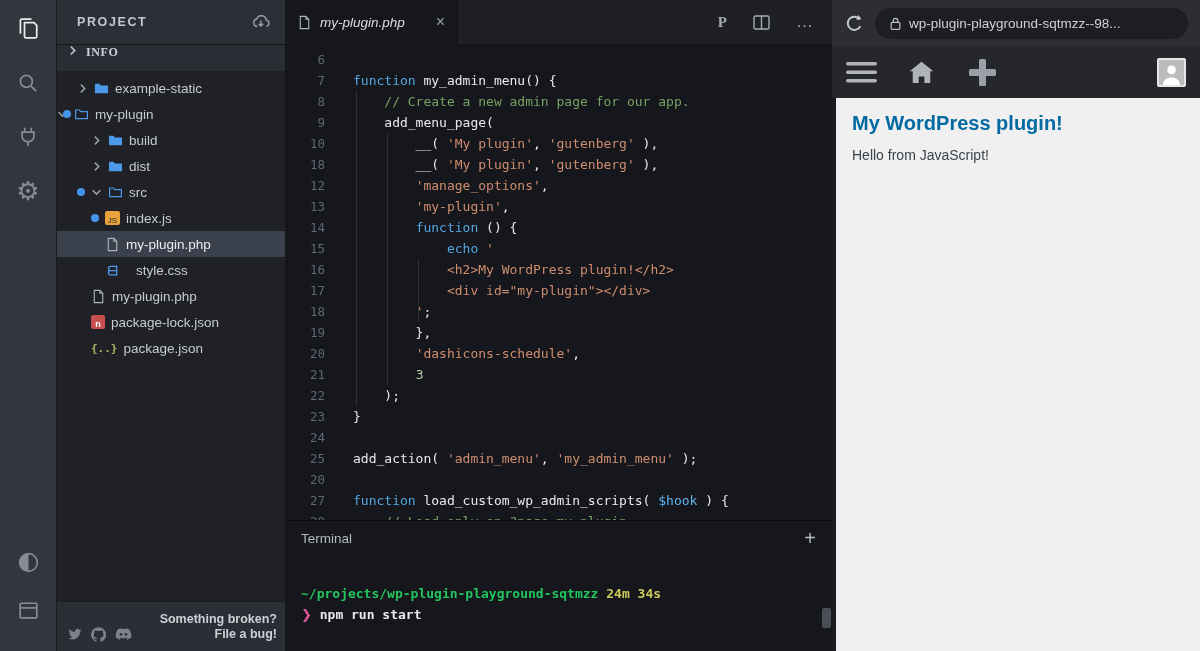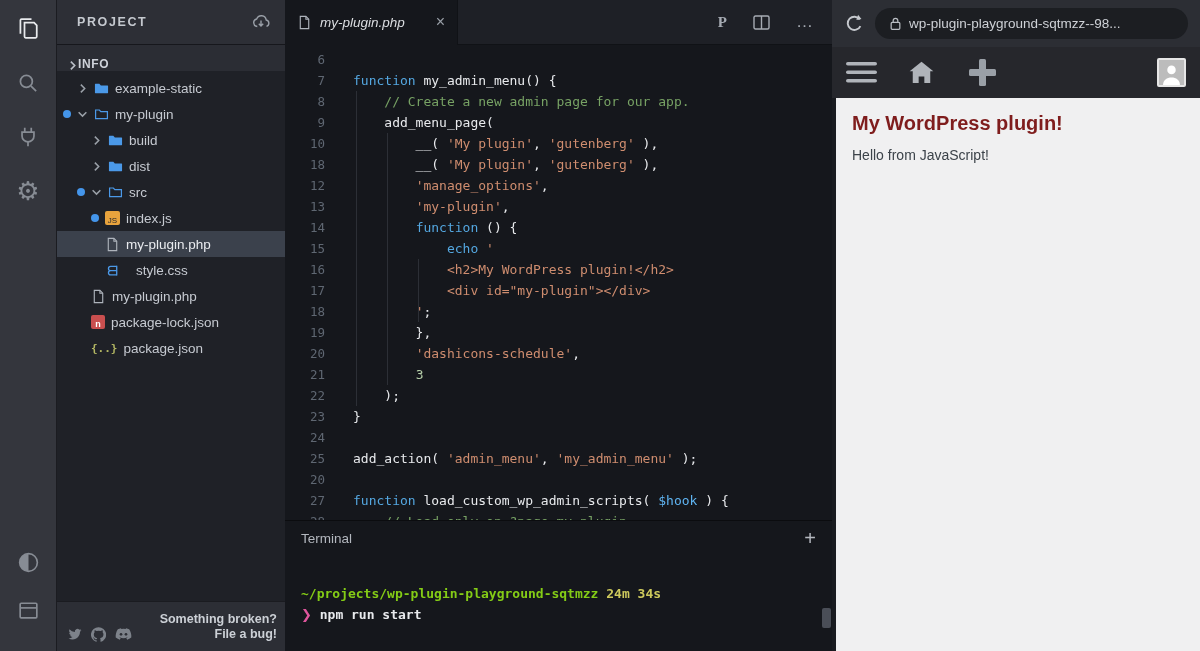--- a/index.html
+++ b/index.html
@@ -14,21 +14,21 @@
   .ab-icon svg { stroke:currentColor; }
   .ab-gear { font-size:26px; line-height:26px; color:#878c94; font-family:"DejaVu Sans", sans-serif; }
   .ab-bottom { margin-top:auto; display:flex; flex-direction:column; align-items:center; padding-bottom:10px; }
   .ab-bottom .ab-icon { margin-bottom:14px; }
 
   
   .sidebar { width:228px; flex:none; display:flex; flex-direction:column; background:#1f2127; }
   .sb-head { height:45px; flex:none; background:#2d2f36; display:flex; align-items:center; padding:0 14px 0 20px; border-bottom:1px solid #16171c; }
   .sb-title { font-size:12.5px; letter-spacing:1.6px; color:#c5c9cf; font-weight:600; }
   .sb-cloud { margin-left:auto; cursor:pointer; display:flex; }
-  .sb-section { height:26px; flex:none; background:#2b2d34; display:flex; align-items:flex-end; padding:0 10px; margin-bottom:2px; cursor:pointer; }
+  .sb-section { height:26px; flex:none; background:#2b2d34; display:flex; align-items:flex-start; gap:8px; padding:0 10px; margin-bottom:2px; cursor:pointer;font-family:Liberation Serif, serif; }
   .sb-section .slabel { font-size:12px; font-weight:700; letter-spacing:0.6px; color:#ced2d9; }
   .tree { flex:1; overflow:hidden; padding-top:2px; }
   .trow { position:relative; height:26px; display:flex; align-items:center; gap:6px; font-size:13.5px; color:#c6cad1; cursor:pointer; }
   .trow.sel { background:#3b414c; color:#e9ebef; }
   .dot { position:absolute; width:8px; height:8px; border-radius:50%; background:#4495ea; top:9px; }
   .chev { width:11px; height:11px; flex:none; }
   .ticon { width:15px; height:15px; flex:none; }
   .js-badge { width:15px; height:14px; flex:none; background:#e8a33d; color:#24262b; font-size:8px; font-weight:400; display:flex; align-items:flex-end; justify-content:center; border-radius:2px; }
   .npm-badge { width:14px; height:14px; flex:none; background:#c94f4f; color:#fff; font-size:9px; font-weight:700; display:flex; align-items:flex-end; justify-content:center; border-radius:2px; }
   .jsonic { color:#b3b763; font-family:"DejaVu Sans Mono", monospace; font-size:11px; font-weight:700; flex:none; }
@@ -59,38 +59,38 @@
   .tk-num { color:#b5cea8; }
   .tk-var { color:#5fb4f2; }
   .gd { position:absolute; width:1px; background:#2c2f36; }
 
   .term { flex:1; display:flex; flex-direction:column; border-top:1px solid #0b0c0f; background:#15171c; position:relative; }
   .term-head { height:34px; flex:none; display:flex; align-items:center; padding:0 16px; }
   .term-title { font-size:13.5px; color:#b4b8bf; }
   .term-add { margin-left:auto; color:#b4b8bf; font-size:20px; line-height:20px; cursor:pointer; }
   .term-body { flex:1; padding:28px 0 0 16px; font-family:"DejaVu Sans Mono", monospace; }
   .tl { height:21px; line-height:21px; font-size:13px; white-space:pre; }
-  .tk2-cyan { color:#84cc16; font-weight:700; }
+  .tk2-cyan { color:#22c55e; font-weight:700; }
   .tk2-yel  { color:#cdc95c; font-weight:700; }
   .tk2-pink { color:#e0569d; font-family:"DejaVu Sans","DejaVu Sans Mono",monospace; font-weight:700; }
   .tk2-cmd  { color:#e8eaed; font-weight:700; }
   .tk2-pl   { color:#e8eaed; }
   .term-thumb { position:absolute; right:1px; top:87px; width:9px; height:20px; background:#4a4e57; border-radius:2px; }
 
   
   .preview { width:368px; flex:none; display:flex; flex-direction:column; }
   .url-row { height:47px; flex:none; background:#2c2e34; display:flex; align-items:center; padding:0 12px 0 12px; gap:10px; }
   .reload { cursor:pointer; display:flex; flex:none; }
   .url-pill { flex:1; height:31px; background:#1c1e22; border-radius:16px; display:flex; align-items:center; gap:7px; padding:0 14px; cursor:pointer; overflow:hidden; }
   .url-text { font-size:13.5px; color:#ced1d6; white-space:nowrap; }
   .chrome-row { height:51px; flex:none; background:#26272c; display:flex; align-items:center; gap:30px; padding:0 14px; }
   .chrome-row > * { cursor:pointer; }
   .avatar { margin-left:auto; width:29px; height:29px; background:#bcbcbc; border:2px solid #e6e6e6; border-radius:2px; display:flex; align-items:flex-end; justify-content:center; overflow:hidden; }
   .page { flex:1; background:#f0f0f1; border-left:4px solid #191b20; padding:14px 18px 0 16px; }
-  .page h1 { font-size:20px; font-weight:700; color:#7f1d1d; }
+  .page h1 { font-size:20px; font-weight:700; color:#0369a1; }
   .page p { font-size:14px; color:#3c434a; margin-top:12px; }
 </style>
 </head>
 <body>
 
 <div class="app">
 
   <div class="activitybar">
     <div class="ab-icon active">
       <svg width="28" height="28" viewBox="0 0 24 24" fill="none" stroke-width="1.5">
@@ -149,21 +149,21 @@
     <div class="tree" id="tree">
         <div class="trow" style="padding-left: 20px;">
           <svg class="chev" viewBox="0 0 10 10" fill="none" stroke="#9aa0a8" stroke-width="1.4">
             <path d="M3.5 1.5l3.5 3.5-3.5 3.5"></path>
           </svg>
           <svg class="ticon" viewBox="0 0 16 16">
             <path d="M1.5 3h4.2l1.6 1.7h7.2c.3 0 .5.2.5.5v7.3c0 .3-.2.5-.5.5h-13c-.3 0-.5-.2-.5-.5V3.5c0-.3.2-.5.5-.5z" fill="#4b99e8"></path>
           </svg>
           <span>example-static</span>
         </div>
-        <div class="trow" style="padding-left: 20px;">
+        <div class="trow" style="">
           <span class="dot" style="left:6px"></span>
           <svg class="chev" viewBox="0 0 10 10" fill="none" stroke="#9aa0a8" stroke-width="1.4">
             <path d="M1.5 3l3.5 3.5L8.5 3"></path>
           </svg>
           <svg class="ticon" viewBox="0 0 16 16">
             <path d="M1.7 3.2h4l1.6 1.7h7v7.4h-12.6z" fill="none" stroke="#4b99e8" stroke-width="1.3"></path>
           </svg>
           <span>my-plugin</span>
         </div>
         <div class="trow" style="padding-left: 34px;">

